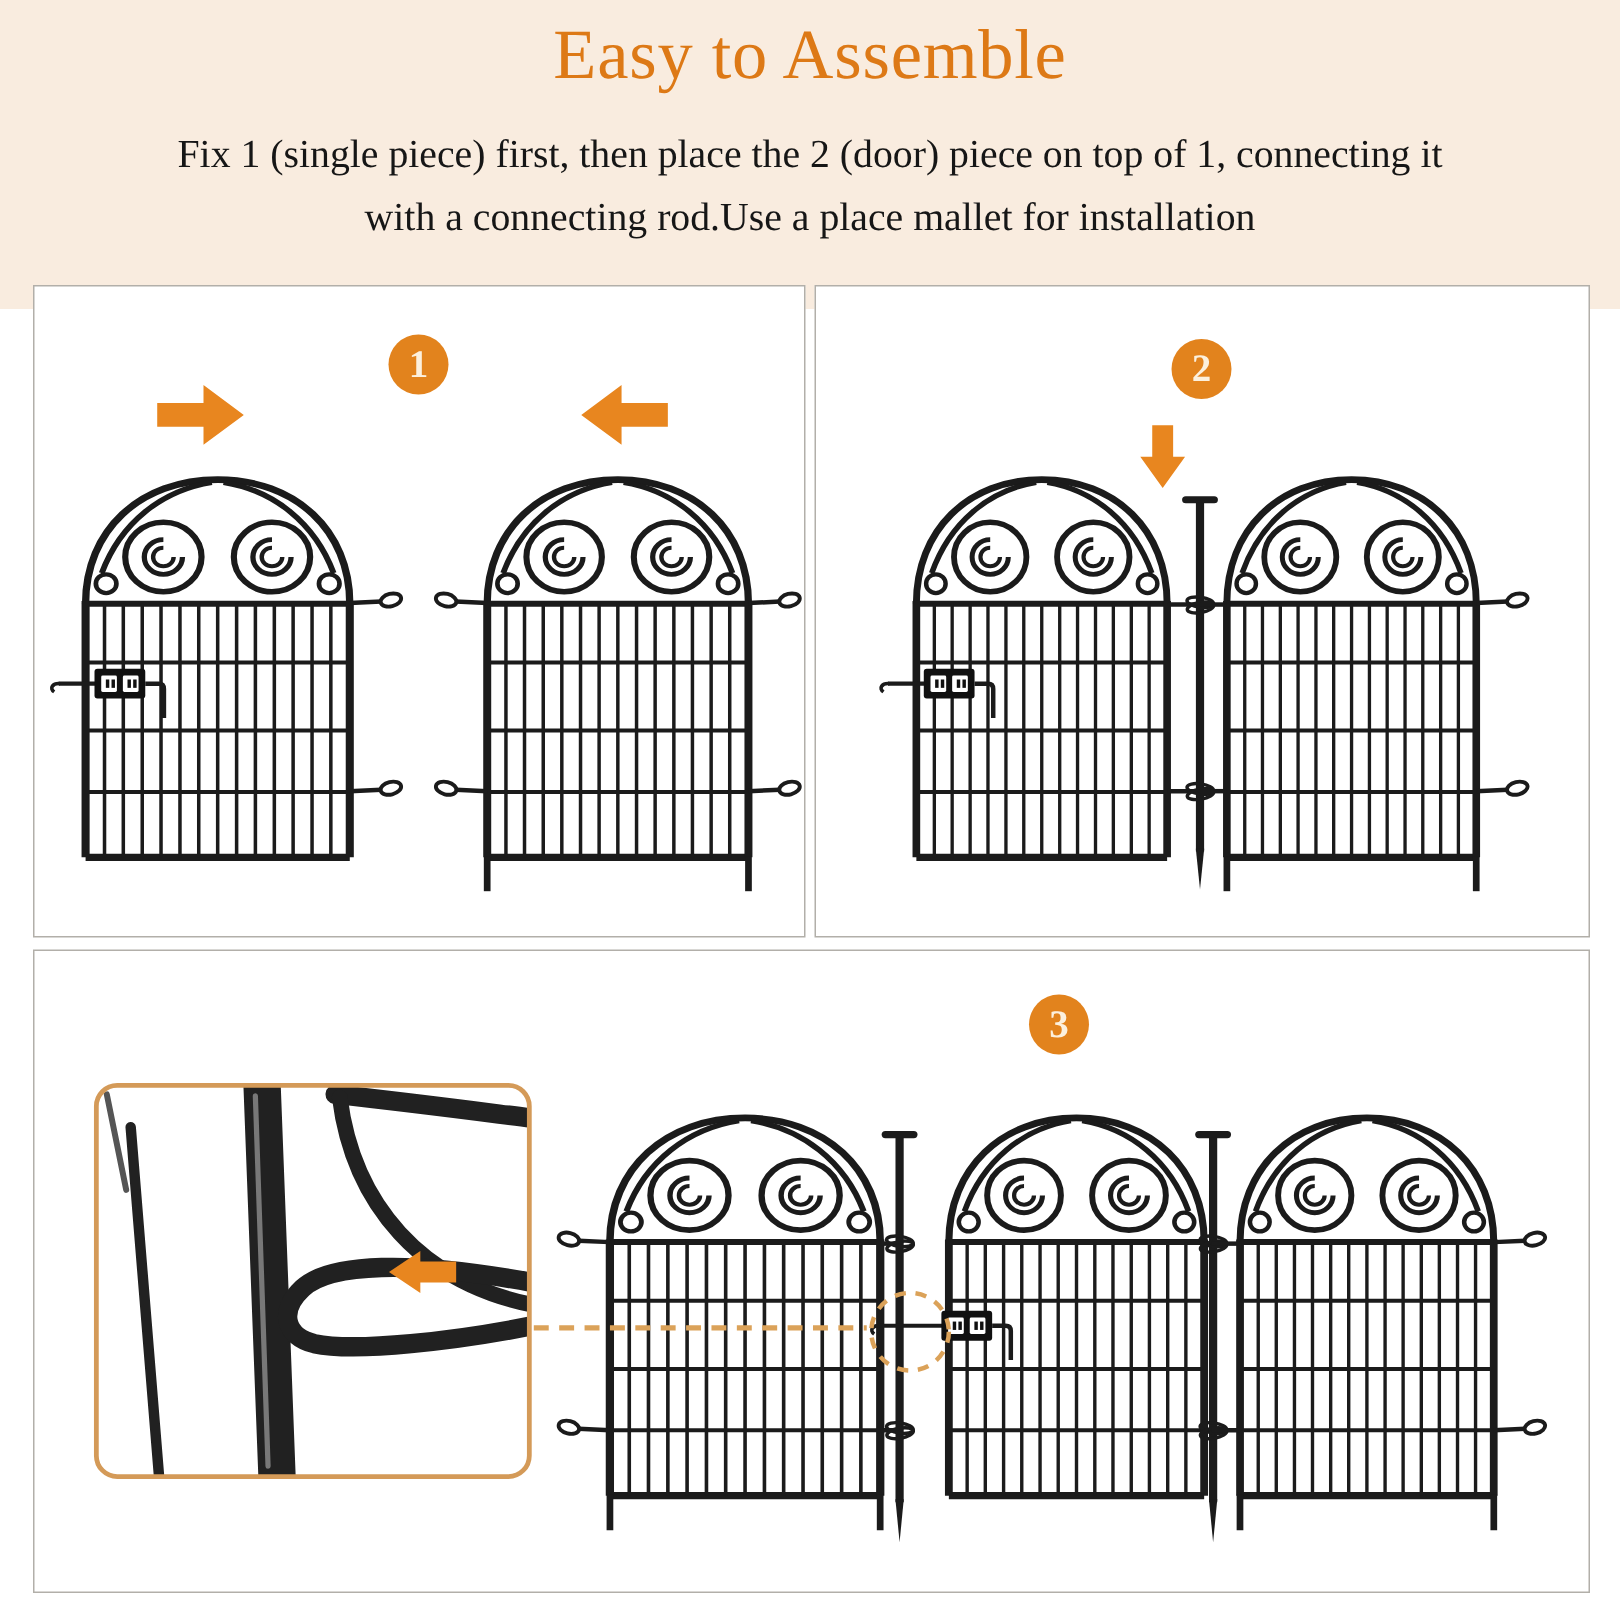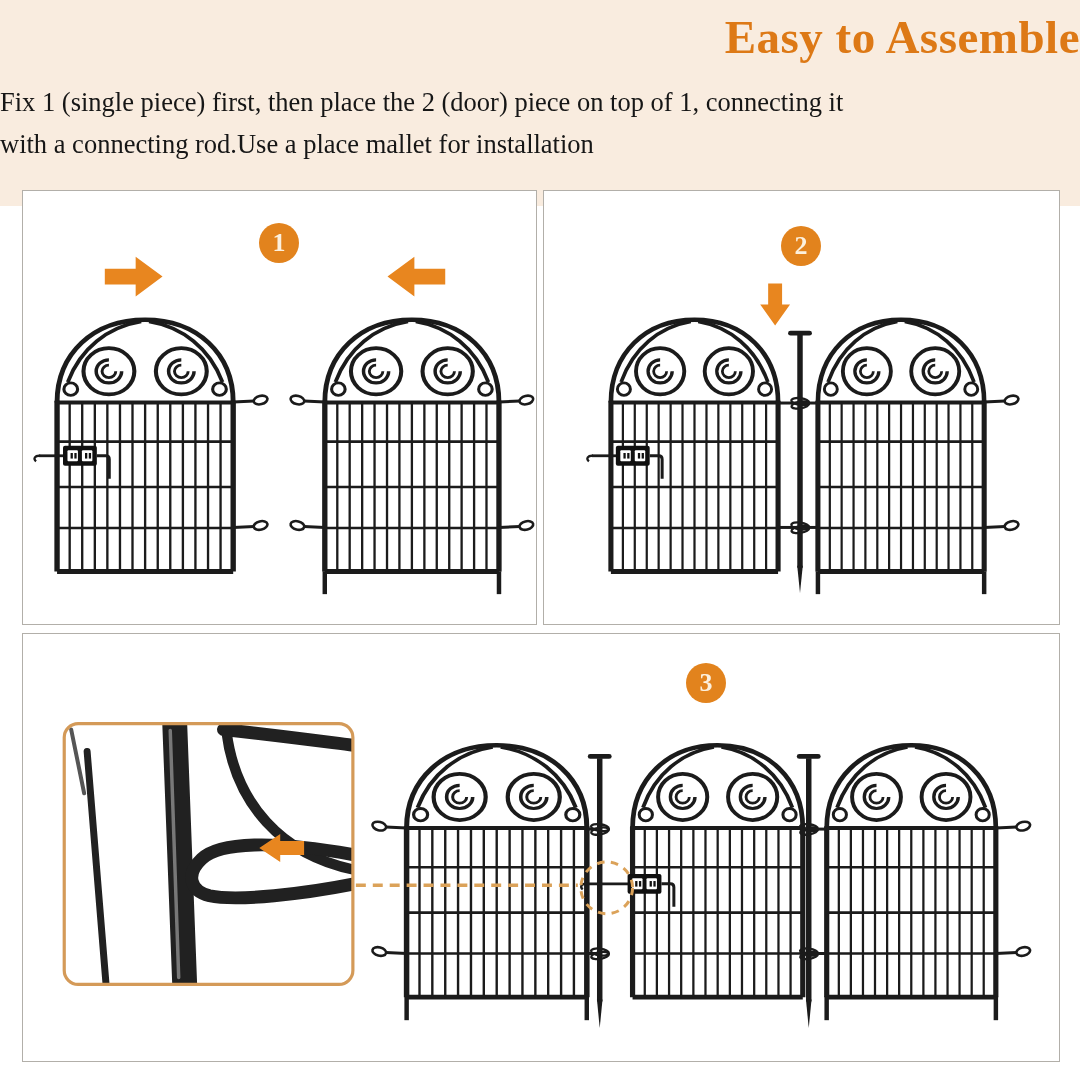--- a/index.html
+++ b/index.html
@@ -2,25 +2,25 @@
 <html><head>
 <meta charset="utf-8">
 <style>
   html,body{margin:0;padding:0;}
   body{
     width:1080px;height:1071px;position:relative;background:#ffffff;
     font-family:"Liberation Serif","DejaVu Serif",serif;overflow:hidden;
   }
   .header-band{position:absolute;left:0;top:0;width:1080px;height:206px;background:#f9ecdf;}
   .page-title{
-    position:absolute;left:0;top:10px;width:1080px;text-align:right;margin:0;
-    font-size:47px;font-weight:700;color:#dd7916;letter-spacing:.5px;
+    position:absolute;left:0;top:10px;width:1080px;text-align:center;margin:0;
+    font-size:47px;font-weight:400;color:#dd7916;letter-spacing:.5px;
   }
   .subtitle{
-    position:absolute;left:0;width:1080px;margin:0;
+    position:absolute;left:0;width:1080px;text-align:center;margin:0;
     font-size:26.5px;color:#161616;
   }
   .subtitle.line1{top:87px;}
   .subtitle.line2{top:129px;}
   .panel{
     position:absolute;background:#ffffff;border:1.5px solid #b2afa9;box-sizing:border-box;
   }
   #panel-step1{left:22px;top:190px;width:515px;height:435px;}
   #panel-step2{left:543px;top:190px;width:517px;height:435px;}
   #panel-step3{left:22px;top:633px;width:1038px;height:429px;}

